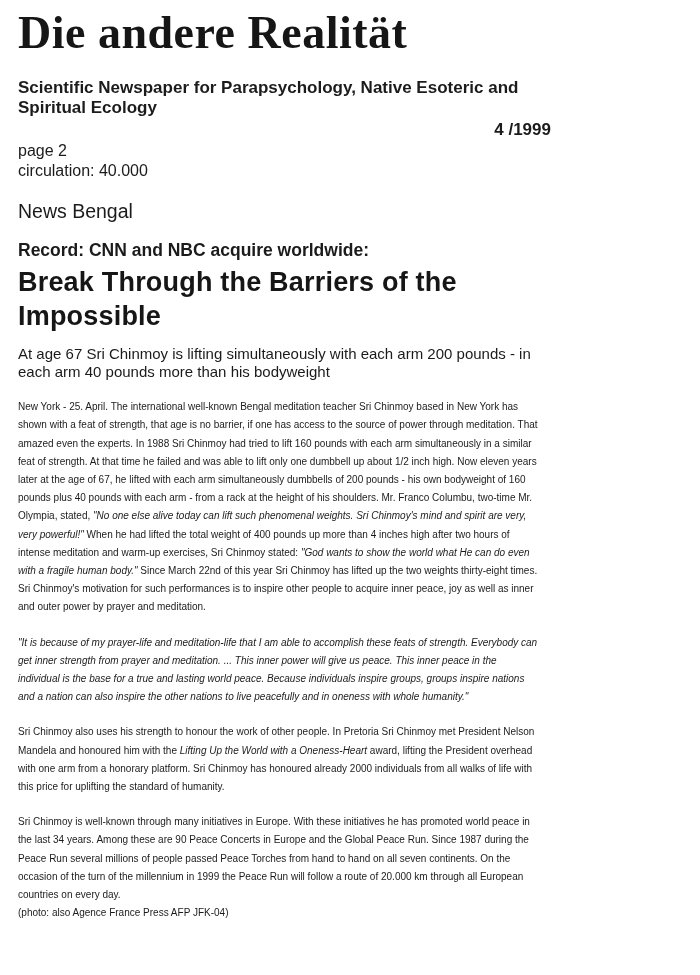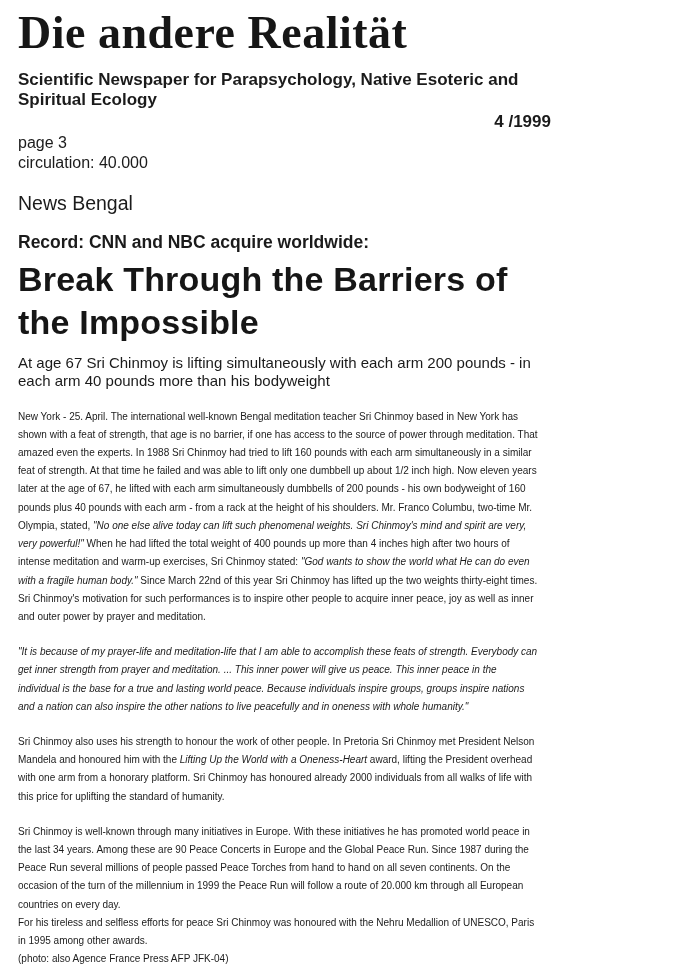--- a/index.html
+++ b/index.html
@@ -20,21 +20,21 @@
   .masthead-title {
     font-family: "Liberation Serif", serif;
     font-weight: bold;
     font-size: 46px;
     line-height: 1.08;
     letter-spacing: 0.5px;
     margin: 0;
     color: #161616;
   }
   .masthead-subtitle {
-    margin-top: 12px;
+    margin-top: 20px;
     font-size: 17px;
     font-weight: bold;
     line-height: 1.22;
   }
   .masthead-issue {
     font-size: 17px;
     font-weight: bold;
     line-height: 1.22;
     margin-top: 1px;
     text-align: right;
@@ -49,21 +49,21 @@
     line-height: 1.2;
   }
   .kicker {
     margin-top: 17px;
     font-size: 17.5px;
     font-weight: bold;
     line-height: 1.2;
   }
   .headline {
     margin: 5px 0 0 0;
-    font-size: 34px;
+    font-size: 27px;
     font-weight: bold;
     letter-spacing: 0.2px;
     line-height: 1.25;
     color: #161616;
   }
   .lead {
     margin: 11px 0 0 0;
     font-size: 15px;
     line-height: 18.2px;
   }
@@ -81,33 +81,32 @@
 </style>
 </head>
 <body>
 
 <div class="page">
 
   <header>
     <h1 class="masthead-title">Die andere Realität</h1>
     <div class="masthead-subtitle">Scientific Newspaper for Parapsychology, Native Esoteric and Spiritual Ecology</div>
     <div class="masthead-issue">4 /1999</div>
-    <div class="masthead-meta">page 3</div>
+    <div class="masthead-meta">page 2</div>
     <div class="masthead-meta">circulation: 40.000</div>
   </header>
 
   <div class="section-label">News Bengal</div>
 
   <article>
     <div class="kicker">Record: CNN and NBC acquire worldwide:</div>
     <h2 class="headline">Break Through the Barriers of the Impossible</h2>
     <p class="lead">At age 67 Sri Chinmoy is lifting simultaneously with each arm 200 pounds - in each arm 40 pounds more than his bodyweight</p>
     <div id="article-body">
         <p class="body-para"><span>New York - 25. April. The international well-known Bengal meditation teacher Sri Chinmoy based in New York has shown with a feat of strength, that age is no barrier, if one has access to the source of power through meditation. That amazed even the experts. In 1988 Sri Chinmoy had tried to lift 160 pounds with each arm simultaneously in a similar feat of strength. At that time he failed and was able to lift only one dumbbell up about 1/2 inch high. Now eleven years later at the age of 67, he lifted with each arm simultaneously dumbbells of 200 pounds - his own bodyweight of 160 pounds plus 40 pounds with each arm - from a rack at the height of his shoulders. Mr. Franco Columbu, two-time Mr. Olympia, stated, </span><em>"No one else alive today can lift such phenomenal weights. Sri Chinmoy's mind and spirit are very, very powerful!" </em><span>When he had lifted the total weight of 400 pounds up more than 4 inches high after two hours of intense meditation and warm-up exercises, Sri Chinmoy stated: </span><em>"God wants to show the world what He can do even with a fragile human body." </em><span>Since March 22nd of this year Sri Chinmoy has lifted up the two weights thirty-eight times. Sri Chinmoy's motivation for such performances is to inspire other people to acquire inner peace, joy as well as inner and outer power by prayer and meditation.</span></p>
         <p class="body-para"><em>"It is because of my prayer-life and meditation-life that I am able to accomplish these feats of strength. Everybody can get inner strength from prayer and meditation. ... This inner power will give us peace. This inner peace in the individual is the base for a true and lasting world peace. Because individuals inspire groups, groups inspire nations and a nation can also inspire the other nations to live peacefully and in oneness with whole humanity."</em></p>
         <p class="body-para"><span>Sri Chinmoy also uses his strength to honour the work of other people. In Pretoria Sri Chinmoy met President Nelson Mandela and honoured him with the </span><em>Lifting Up the World with a Oneness-Heart</em><span> award, lifting the President overhead with one arm from a honorary platform. Sri Chinmoy has honoured already 2000 individuals from all walks of life with this price for uplifting the standard of humanity.</span></p>
         <p class="body-para"><span>Sri Chinmoy is well-known through many initiatives in Europe. With these initiatives he has promoted world peace in the last 34 years. Among these are 90 Peace Concerts in Europe and the Global Peace Run. Since 1987 during the Peace Run several millions of people passed Peace Torches from hand to hand on all seven continents. On the occasion of the turn of the millennium in 1999 the Peace Run will follow a route of 20.000 km through all European countries on every day.</span></p>
-        <p class="body-para tight"><span>For his tireless and selfless efforts for peace Sri Chinmoy was honoured with the Nehru Medallion of UNESCO, Paris in 1995 among other awards.</span></p>
         <p class="body-para tight"><span>(photo: also Agence France Press AFP JFK-04)</span></p>
       </div>
   </article>
 
 </div>
 
 </body></html>

